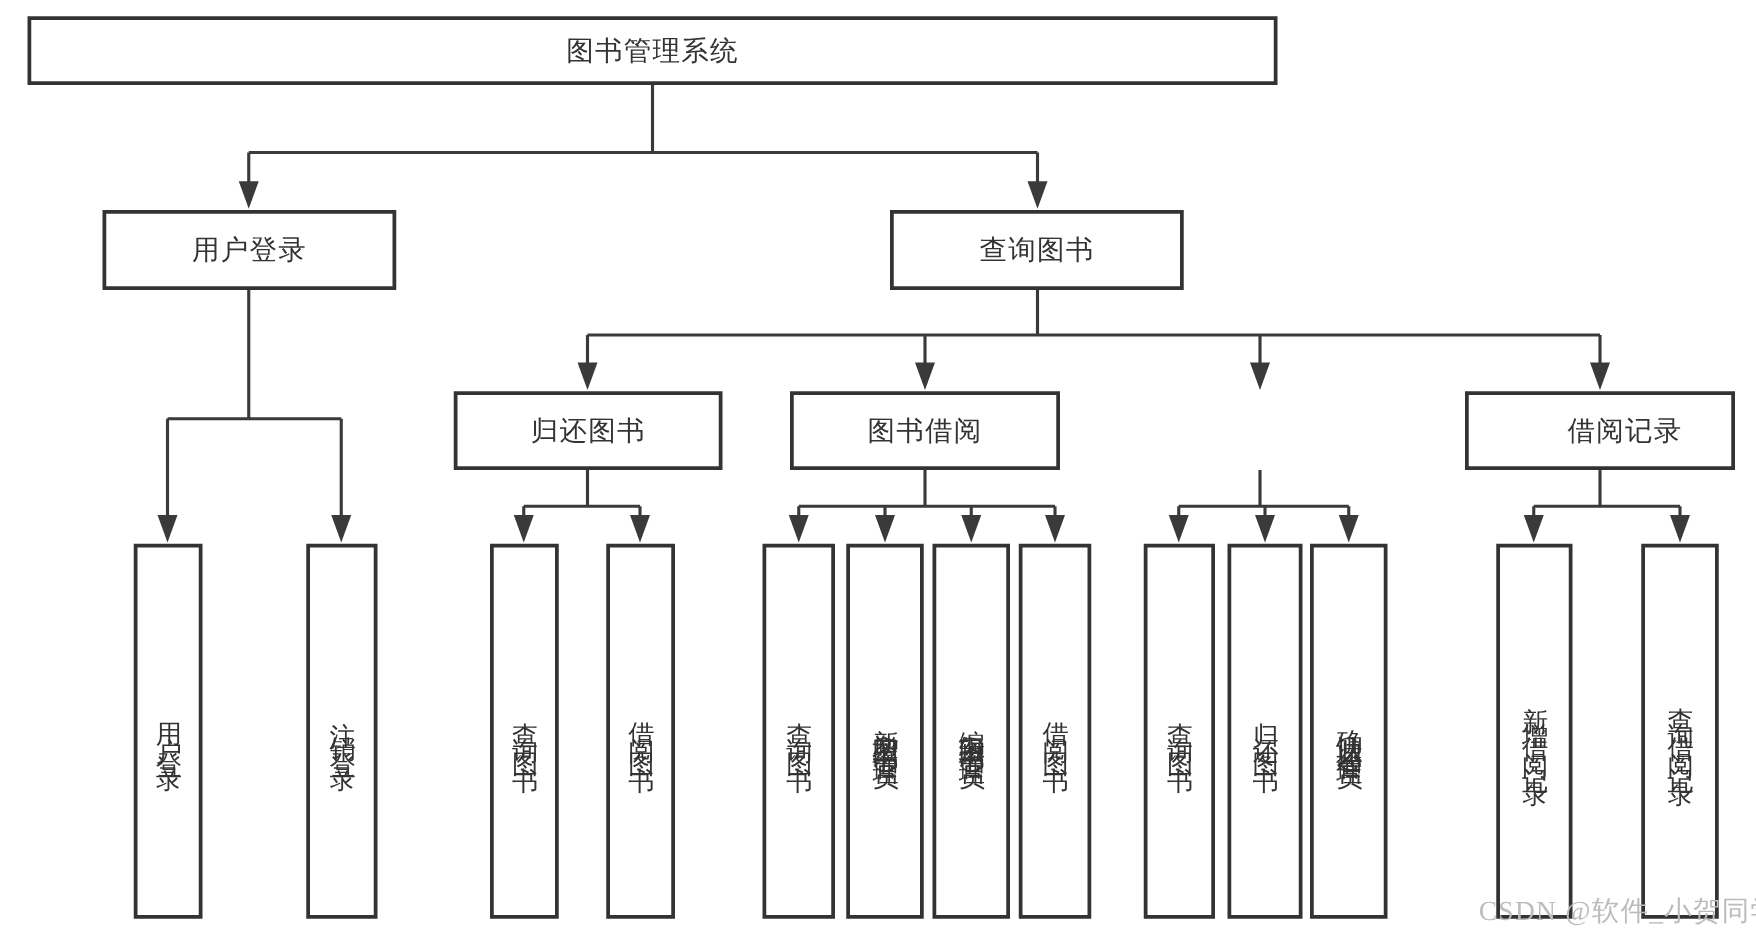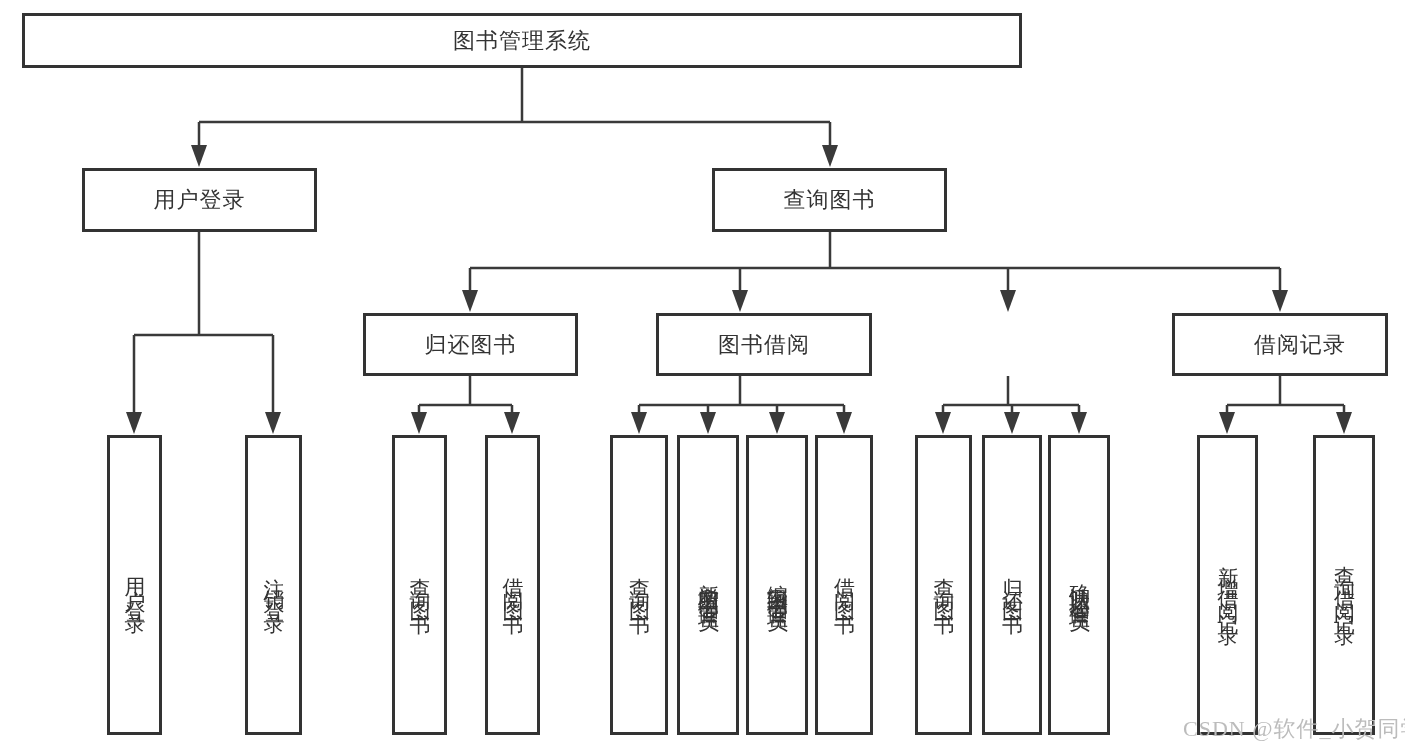--- a/index.html
+++ b/index.html
@@ -113,21 +113,21 @@
       <polygon points="1336,412 1352,412 1344,434"></polygon>
     </g>
   </svg>
 
   <div class="hnode" style="left:22px; top:13px; width:1000px; height:55px;">图书管理系统</div>
 
   <div class="hnode" style="left:82px; top:168px; width:235px; height:64px;">用户登录</div>
   <div class="hnode" style="left:712px; top:168px; width:235px; height:64px;">查询图书</div>
 
   <div class="hnode" style="left:363px; top:313px; width:215px; height:63px;">归还图书</div>
-  <div class="hnode" style="left:656px; top:313px; width:216px; height:63px;">图书借阅</div>
+  <div class="hnode" style="left:632px; top:313px; width:216px; height:63px;">图书借阅</div>
   <div class="hnode" style="left:1172px; top:313px; width:216px; height:63px;padding-left:40px;">借阅记录</div>
 
   <div class="vnode" style="left:107px; width:55px;">
     <span class="vtext">用户登录</span>
   </div>
   <div class="vnode" style="left:245px; width:57px;">
     <span class="vtext">注销登录</span>
   </div>
 
   <div class="vnode" style="left:392px; width:55px;">

